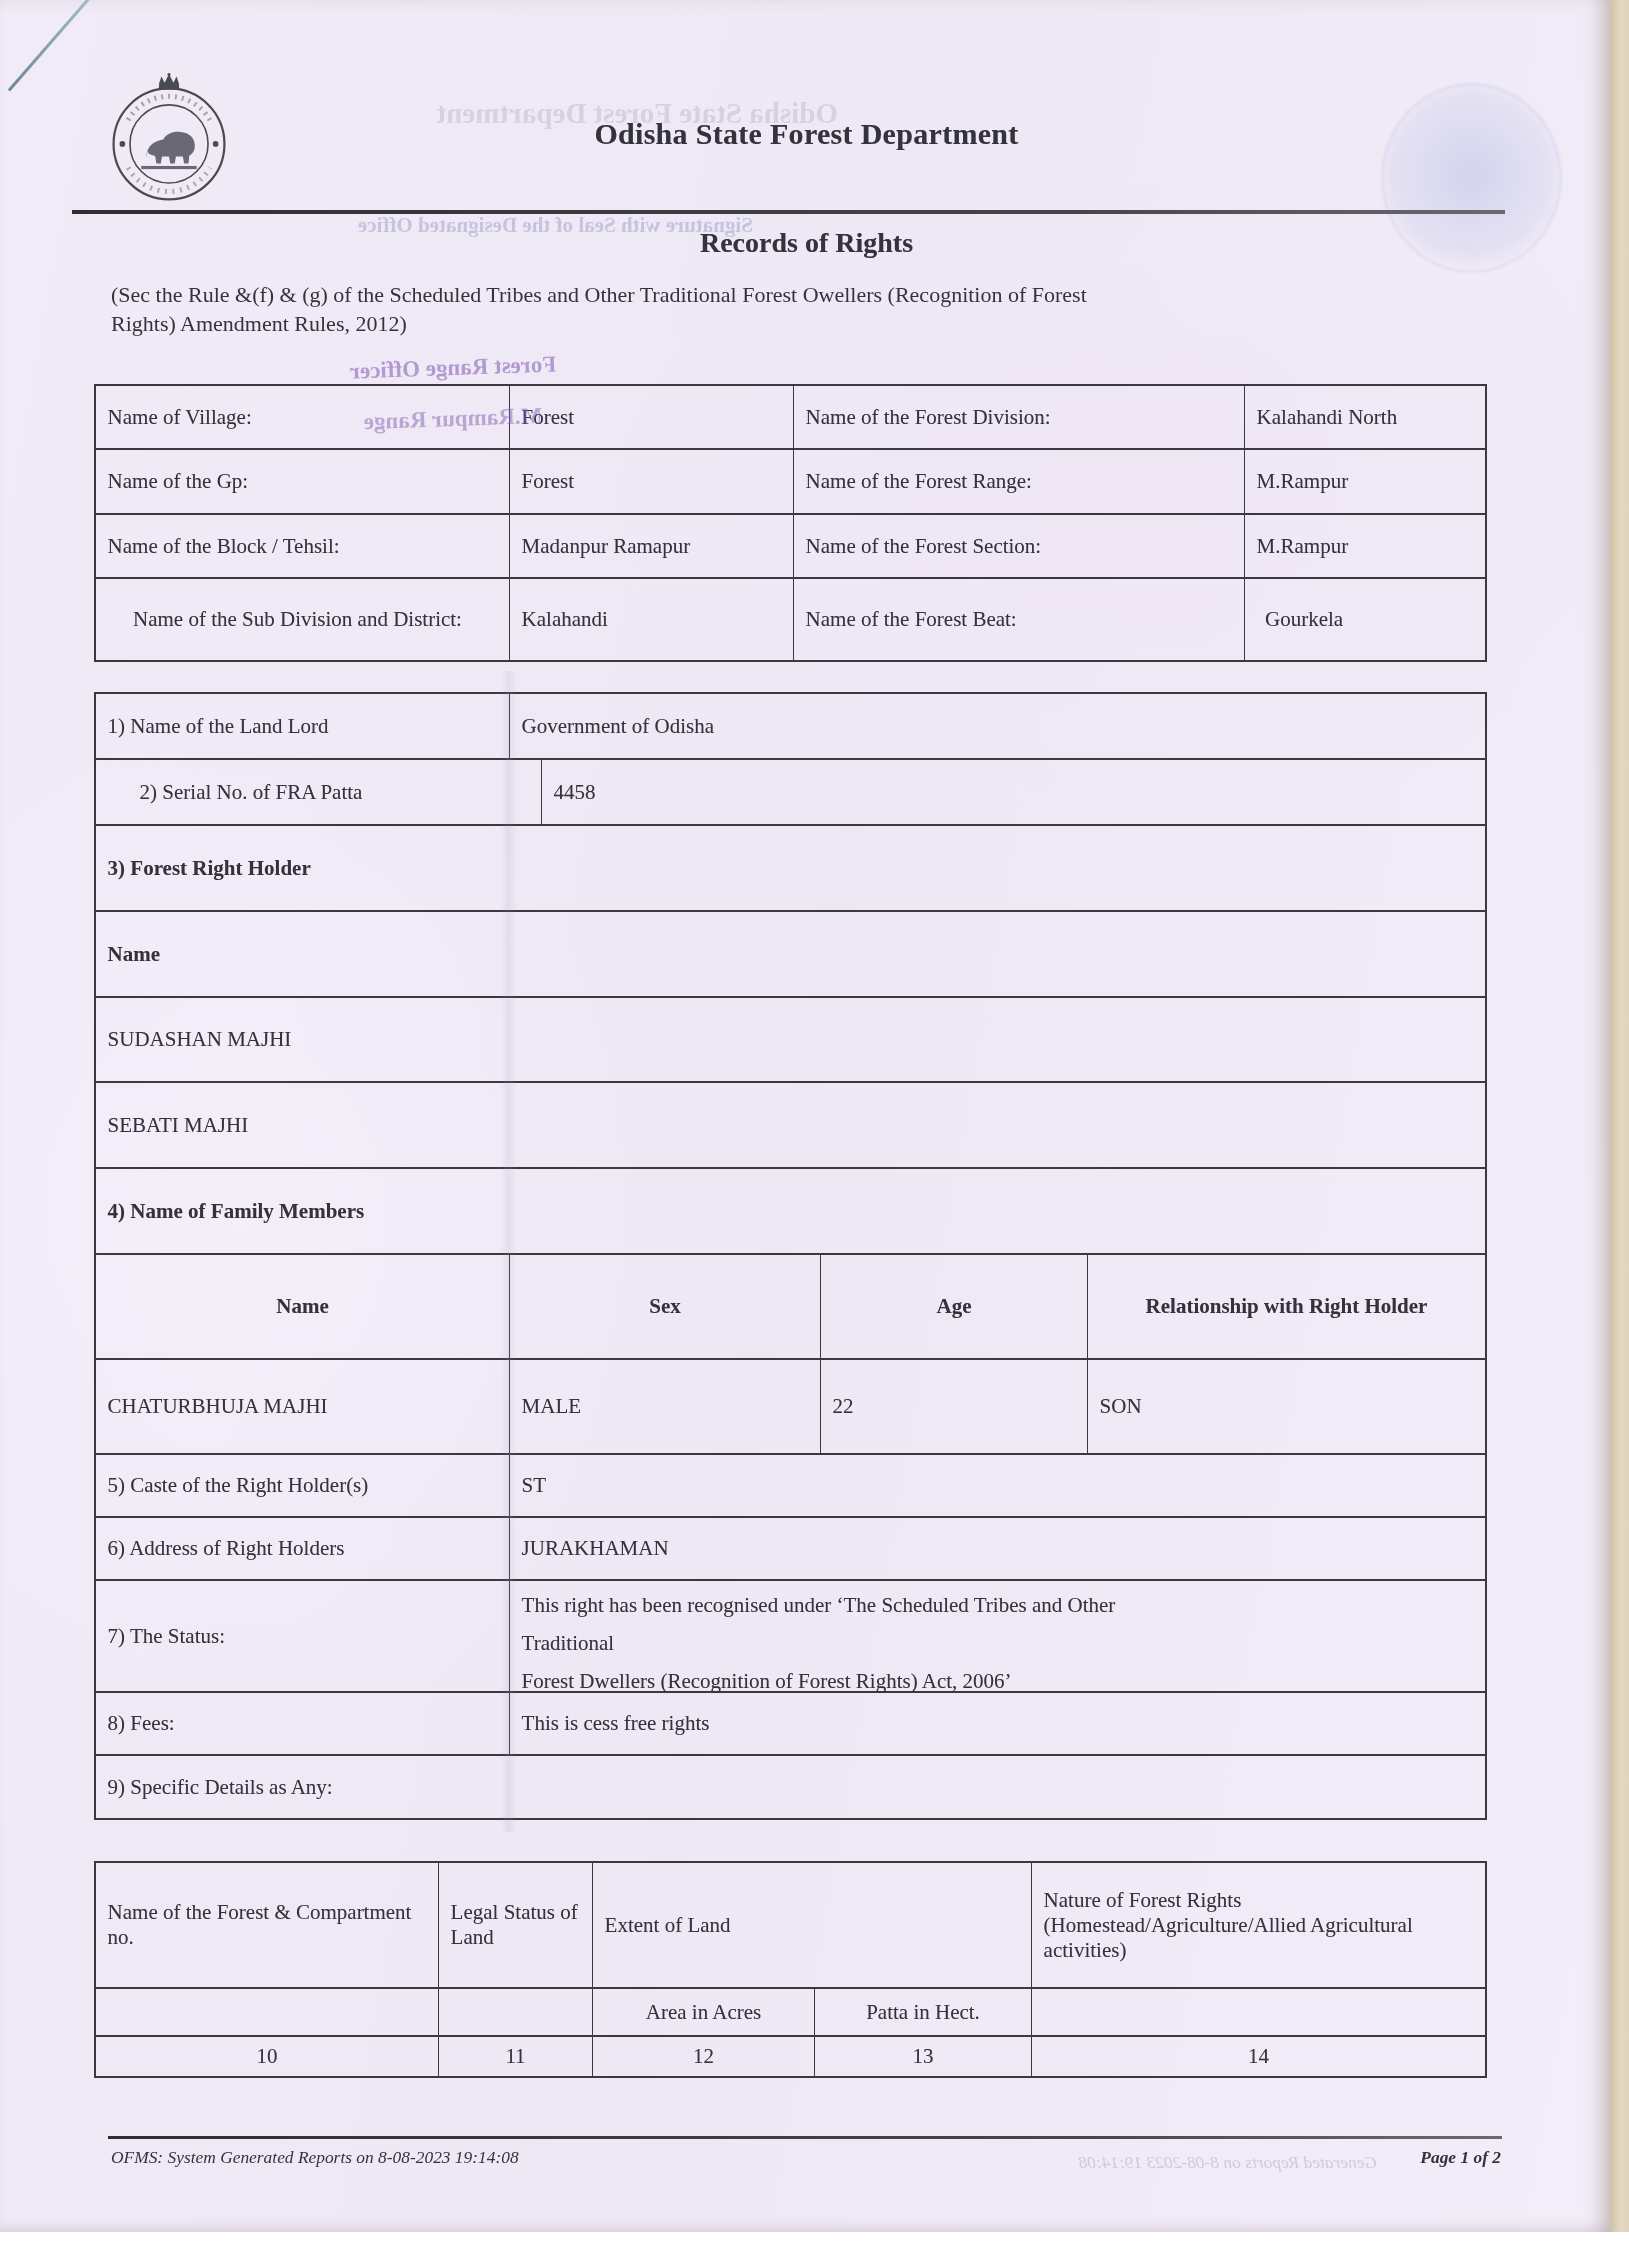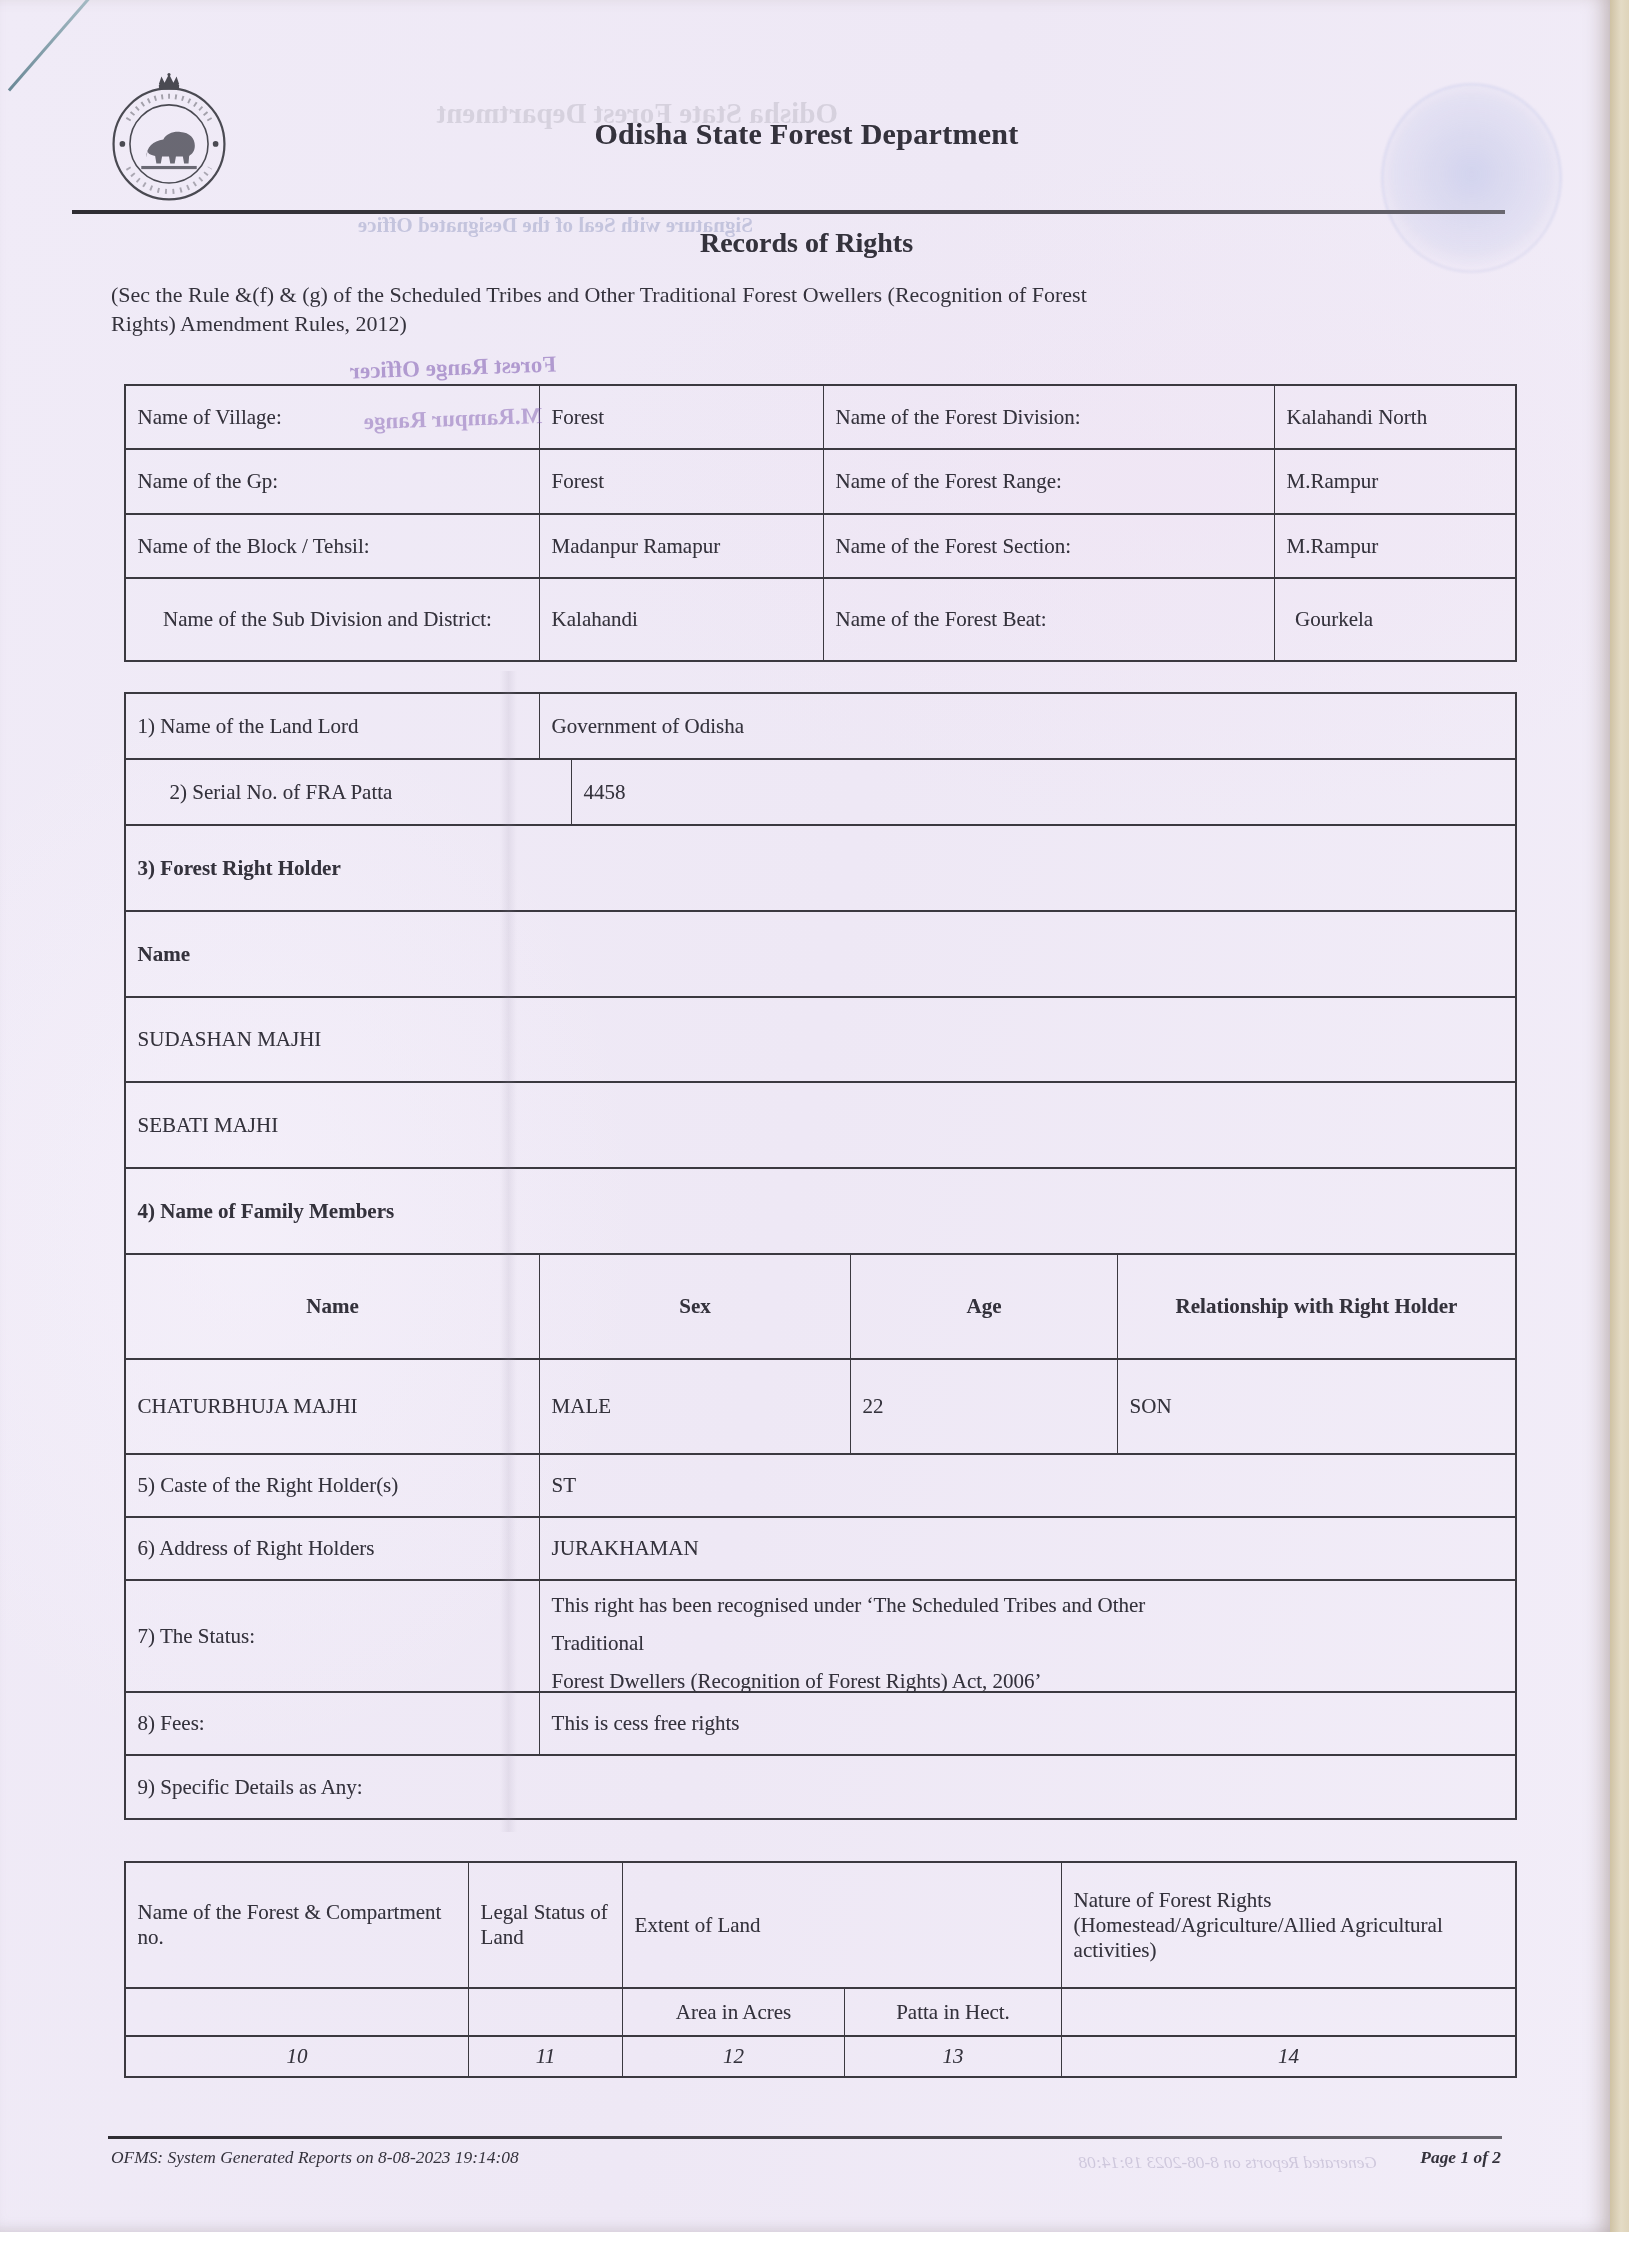--- a/index.html
+++ b/index.html
@@ -36,21 +36,21 @@
   .ghost-stamp2{left:340px;top:406px;width:226px;text-align:center;font-size:23px;font-weight:bold;
     color:rgba(126,90,176,.48);transform:scaleX(-1) rotate(2deg);z-index:5;}
   .ghost-footer{left:1003px;top:2152px;width:374px;font-size:17.4px;font-style:italic;
     color:#7a6f9a;opacity:.28;transform:scaleX(-1);}
   .stamp-blue{position:absolute;left:1381px;top:83px;width:181px;height:190px;border-radius:50%;
     background:radial-gradient(circle at 50% 48%, rgba(128,148,214,.26), rgba(128,148,214,.10) 58%, transparent 72%);
     box-shadow:inset 0 0 0 2.6px rgba(130,150,215,.12);filter:blur(1.3px);}
   .fold{position:absolute;left:500px;top:671px;width:17px;height:1161px;z-index:4;
     background:linear-gradient(90deg,transparent,rgba(150,140,165,.14),transparent);}
   
-  .tbl{position:absolute;left:124px;width:1393px;box-sizing:border-box;
+  .tbl{position:absolute;left:94px;width:1393px;box-sizing:border-box;
        border:2.6px solid #3b3940;z-index:3;font-size:21px;
        text-shadow:0 0 0.6px rgba(60,60,70,.28);}
   .row{display:flex;border-top:2.6px solid #3b3940;align-items:stretch;}
   .row:first-child{border-top:none;}
   .cell{box-sizing:border-box;border-left:1.9px solid #3b3940;display:flex;align-items:center;
         padding:5.2px 9px 5.2px 11.6px;}
   .cell:first-child{border-left:none;}
   .cell.center{justify-content:center;text-align:center;padding-left:5.2px;padding-right:5.2px;}
   .cell.bold{font-weight:bold;}
   .status-line{margin:7.7px 0;line-height:1.45;}
@@ -193,21 +193,21 @@
         <div class="cell" style="width:439px;">Extent of Land</div>
         <div class="cell" style="flex:1;">Nature of Forest Rights (Homestead/Agriculture/Allied Agricultural activities)</div>
       </div>
       <div class="row" style="height:46px;">
         <div class="cell" style="width:342px;"></div>
         <div class="cell" style="width:154px;"></div>
         <div class="cell center" style="width:222px;">Area in Acres</div>
         <div class="cell center" style="width:217px;">Patta in Hect.</div>
         <div class="cell" style="flex:1;"></div>
       </div>
-      <div class="row" style="height:39px;font-style:italic;">
+      <div class="row" style="height:39px;">
         <div class="cell center" style="width:342px;">10</div>
         <div class="cell center" style="width:154px;">11</div>
         <div class="cell center" style="width:222px;">12</div>
         <div class="cell center" style="width:217px;">13</div>
         <div class="cell center" style="flex:1;">14</div>
       </div>
     </div>
 
     <div class="rule footer-rule"></div>
     <div class="ghost ghost-footer">Generated Reports on 8-08-2023 19:14:08</div>

